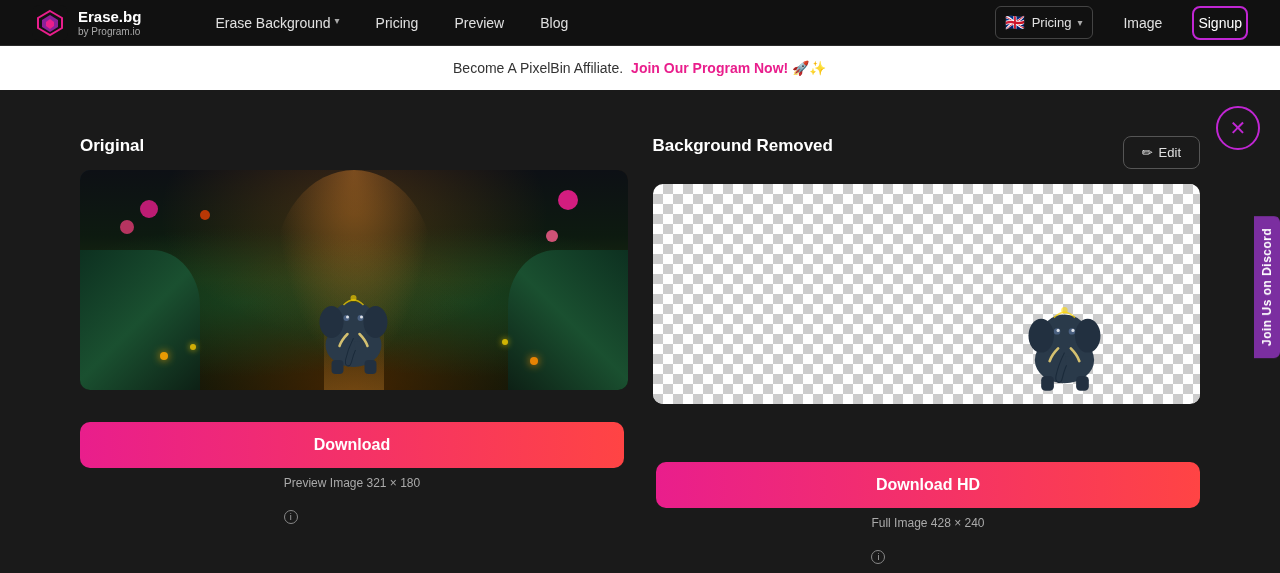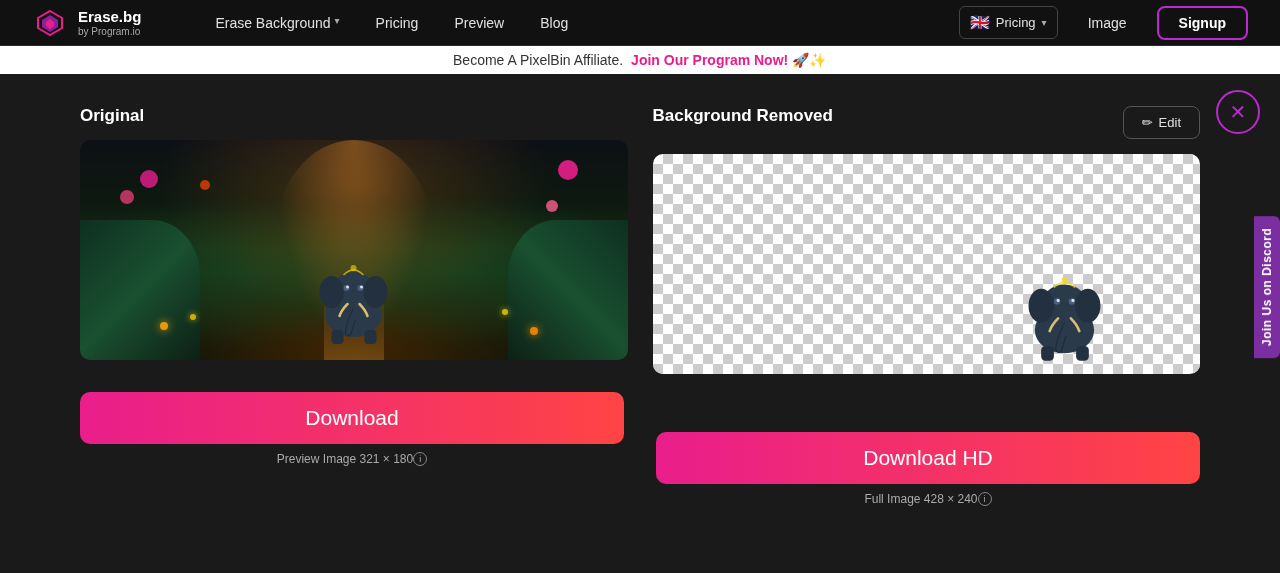--- a/index.html
+++ b/index.html
@@ -67,36 +67,36 @@
     .login-btn {
       padding: 7px 18px;
       background: transparent;
       border: none;
       color: #e0e0e0;
       font-size: 14px;
       cursor: pointer;
       border-radius: 6px;
     }
     .signup-btn {
-      padding: 7px 20px;
+      padding: 7px 4px;
       background: transparent;
       border: 2px solid #c026d3;
       color: #fff;
       font-size: 14px;
-      font-weight: 700;
+      font-weight: 400;
       cursor: pointer;
       border-radius: 8px;
     }
 
     
     .affiliate-banner {
       background: #fff;
       color: #333;
       text-align: center;
-      padding: 6px;
+      padding: 14px;
       font-size: 14px;
     }
     .affiliate-banner a {
       color: #e91e8c;
       font-weight: 600;
       text-decoration: none;
       margin-left: 4px;
     }
 
     
@@ -119,21 +119,21 @@
       font-size: 20px;
       cursor: pointer;
       display: flex;
       align-items: center;
       justify-content: center;
     }
 
     .images-row {
       display: flex;
       gap: 25px;
-      margin-top: 2px;
+      margin-top: 16px;
     }
 
     .image-panel {
       flex: 1;
     }
     .image-panel-label {
       font-size: 17px;
       font-weight: 600;
       color: #fff;
       margin-bottom: 14px;
@@ -223,38 +223,39 @@
       display: flex;
       flex-direction: column;
       align-items: center;
       gap: 8px;
     }
     .download-btn {
       width: 100%;
       padding: 14px;
       border: none;
       border-radius: 10px;
-      font-size: 21px;
-      font-weight: 400;
+      font-size: 16px;
+      font-weight: 700;
       cursor: pointer;
       color: #fff;
     }
     .download-btn-free {
       background: linear-gradient(90deg, #e91e8c 0%, #f44 100%);
     }
     .download-btn-hd {
       background: linear-gradient(90deg, #e91e8c 0%, #f44 100%);
       margin-top: 40px;
     }
     .download-info {
       font-size: 12px;
       color: #aaa;
       display: flex;
-      align-items: center;
-      gap: 0;
+      align-items: flex-start;
+      gap: 20px;
+      flex-direction: column;
     }
     .info-icon {
       width: 14px;
       height: 14px;
       border-radius: 50%;
       border: 1px solid #888;
       display: inline-flex;
       align-items: center;
       justify-content: center;
       font-size: 9px;

